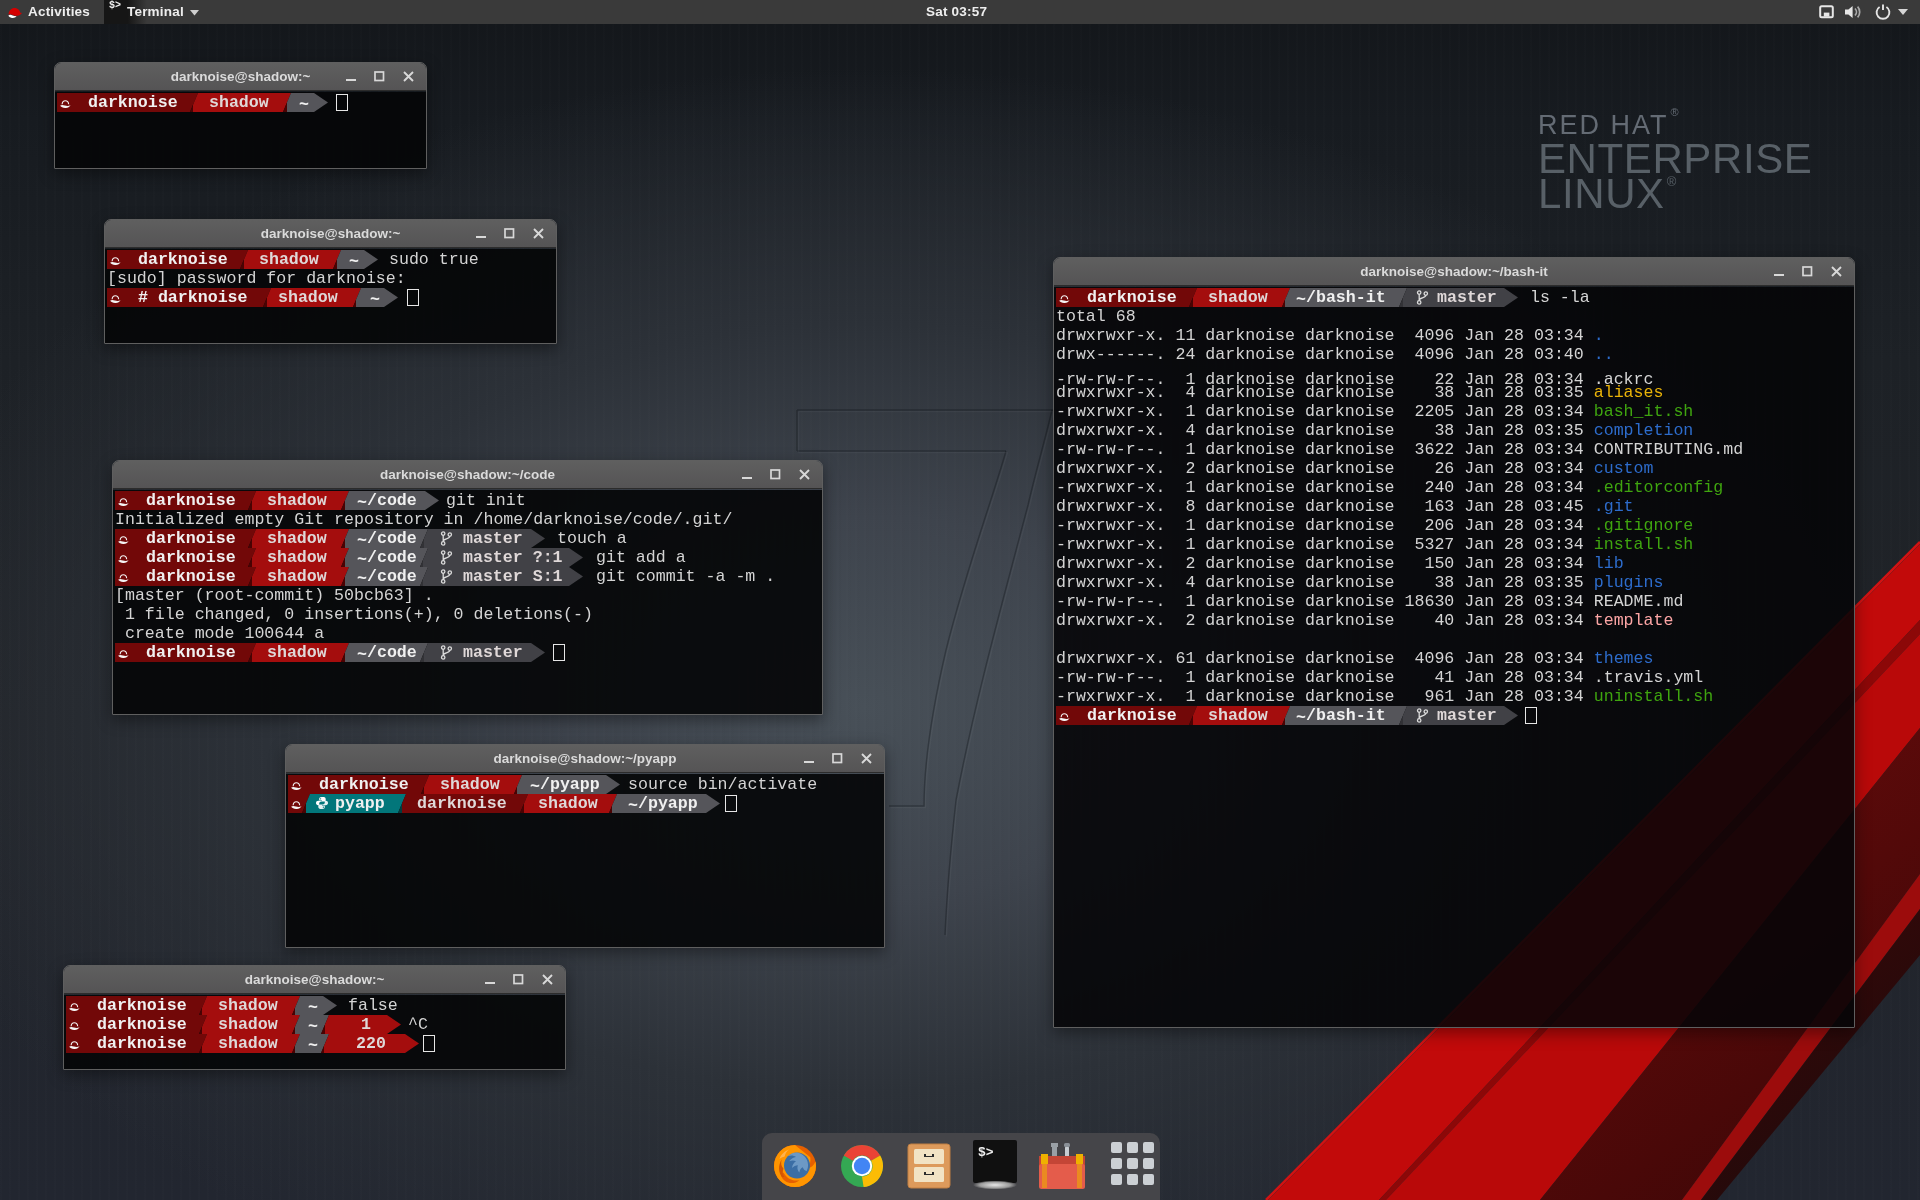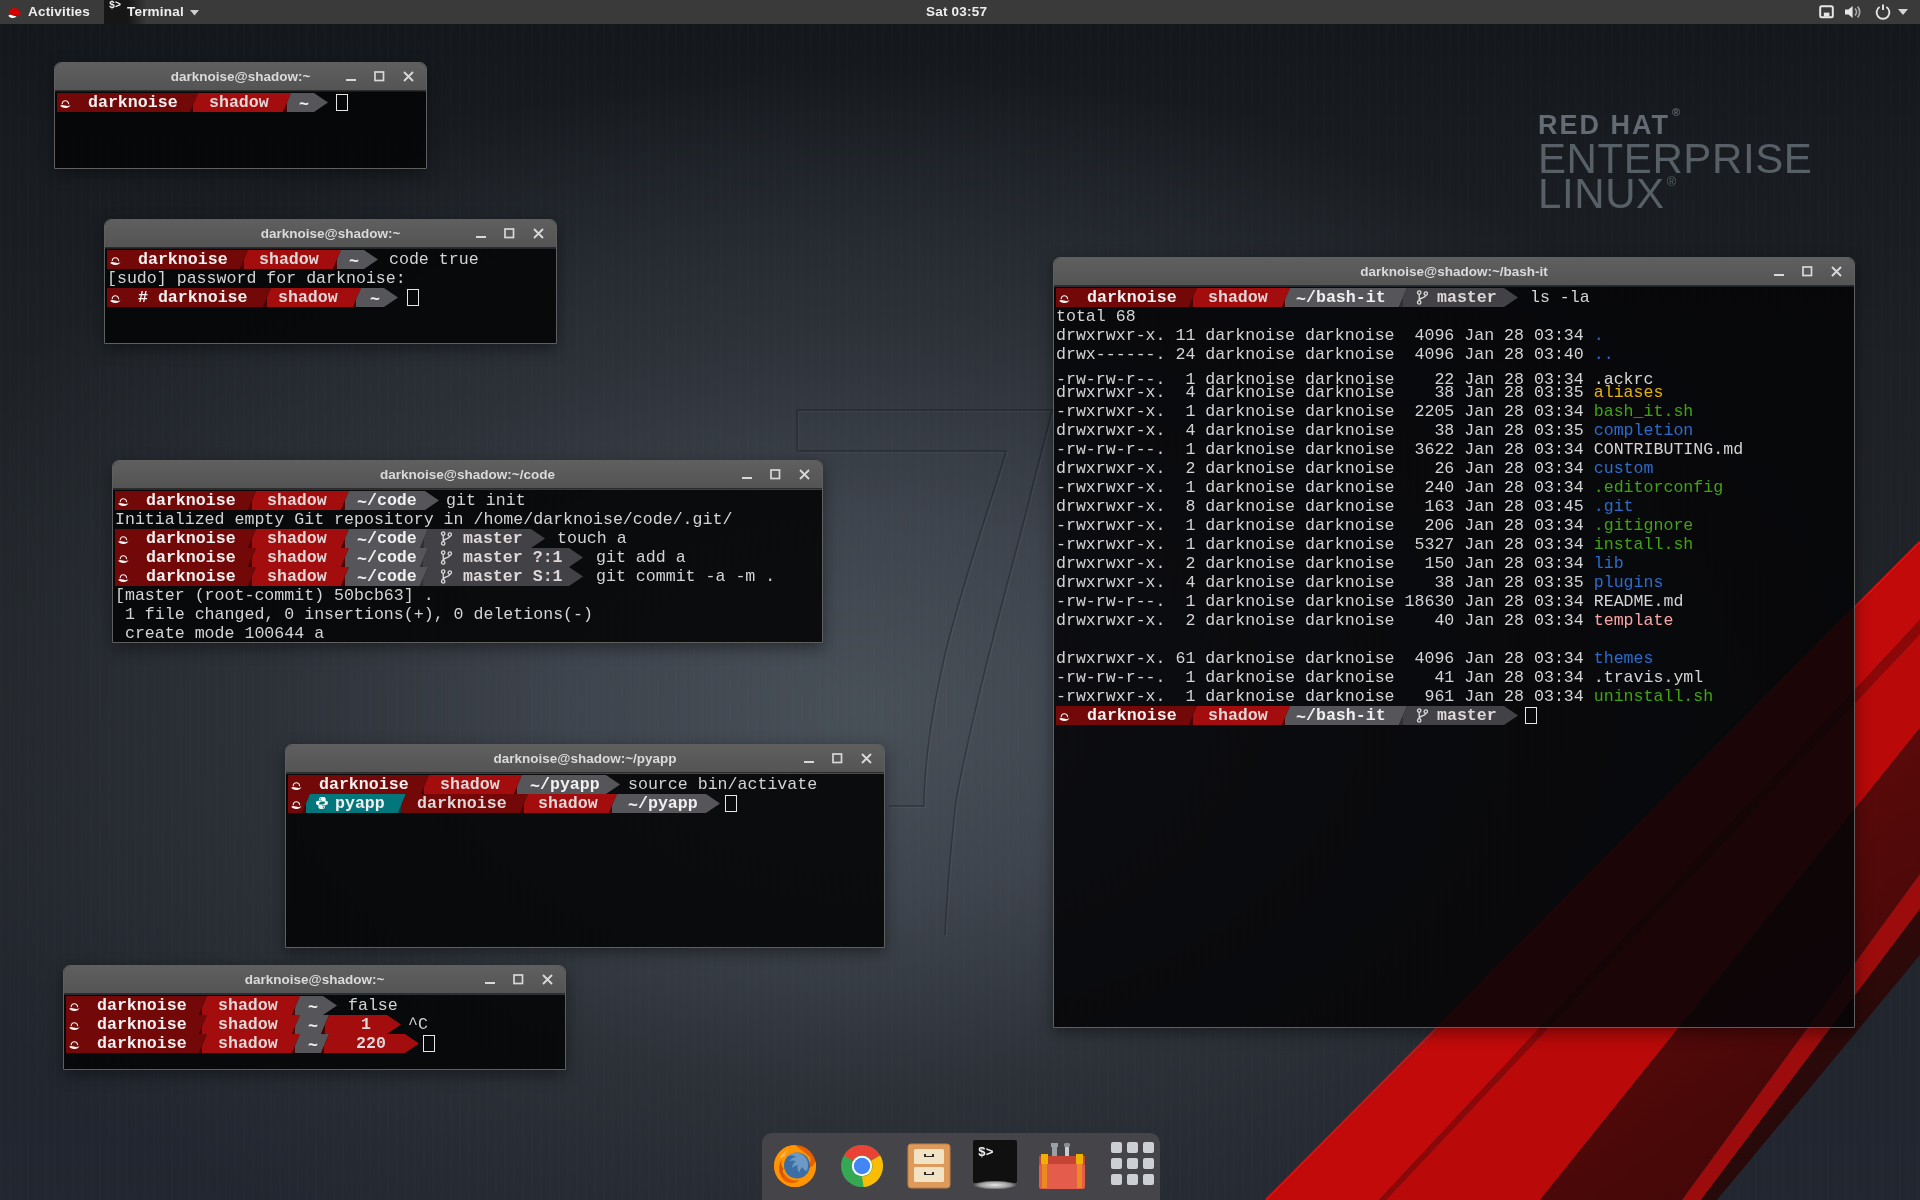--- a/index.html
+++ b/index.html
@@ -2,21 +2,21 @@
 <html><head><meta charset="utf-8"><style>
 *{margin:0;padding:0;box-sizing:border-box}
 html,body{width:1920px;height:1200px;overflow:hidden;background:#1b1f24;font-family:"Liberation Sans",sans-serif}
 #desk{position:absolute;inset:0;background:
  radial-gradient(1000px 640px at 45% 59%, #485058 0%, #3e444d 30%, #2c3138 60%, rgba(28,32,38,0) 100%),
  linear-gradient(180deg,#13161a 0%, #171b20 10%, #1d2126 30%, #212429 60%, #222630 100%);}
 #desk::after{content:"";position:absolute;inset:0;background:repeating-linear-gradient(90deg,rgba(255,255,255,0.006) 0 2px,rgba(0,0,0,0.008) 2px 5px,rgba(0,0,0,0) 5px 9px);}
 #topbar{position:absolute;left:0;top:0;width:1920px;height:24px;background:#3a3a3a;z-index:60}
 .tbt{position:absolute;top:4px;font-weight:bold;font-size:13.5px;color:#eee;letter-spacing:.2px}
 #rhel{position:absolute;left:1538px;top:0;width:382px;white-space:nowrap}
-#rhel .r1{position:absolute;font-weight:bold;font-size:27px;letter-spacing:2px;color:#646b74;line-height:1}
+#rhel .r1{position:absolute;font-weight:normal;font-size:27px;letter-spacing:2px;color:#646b74;line-height:1}
 #rhel .r2{position:absolute;font-weight:400;font-size:42px;letter-spacing:0.6px;color:#586067;line-height:1}
 #rhel .reg{font-size:11px;vertical-align:18px;margin-left:2px}
 #rhel .reg2{font-size:13px;vertical-align:22px;margin-left:2px}
 .win{position:absolute;border:1px solid #5f5f5f;border-radius:7px 7px 1px 1px;z-index:20;box-shadow:0 5px 16px rgba(0,0,0,0.4)}
 .tb{position:relative;height:28px;background:linear-gradient(#5f5f5f,#555455);border-bottom:1px solid #2c2c2c;border-radius:6px 6px 0 0}
 .tt{display:block;text-align:center;font-weight:bold;font-size:13.5px;color:#dadada;line-height:27px}
 .wb{position:absolute;top:8px}
 .bd{position:absolute;left:0;right:0;top:29px;bottom:0;overflow:hidden;font-family:"Liberation Mono",monospace;font-size:16.6px}
 .ln{position:absolute;left:2px;right:0;height:19px;line-height:19px;white-space:pre}
 .out{color:#d4d4d4}
@@ -97,29 +97,29 @@
         <rect x="1" y="1" width="8.5" height="8.5" fill="none" stroke="#d8d8d8" stroke-width="1.7"></rect>
       </svg>
 <svg class="wb" style="right:12px" width="11" height="11" viewBox="0 0 11 11">
         <path d="M1 1 L10 10 M10 1 L1 10" stroke="#d8d8d8" stroke-width="1.9"></path>
       </svg>
 </div>
 <div class="bd" style="background:rgba(4,5,7,0.9)">
       <div class="ln" style="top:1px"><i class="sg" style="left:0px;width:141px;background:#720808;clip-path:polygon(0 0,100% 0,calc(100% - 8px) 100%,0 100%)"></i><i class="sg" style="left:133px;width:101px;background:linear-gradient(90deg,#4a0202 0 3.5px,#a40d0d 3.5px);clip-path:polygon(8px 0,100% 0,calc(100% - 8px) 100%,0 100%)"></i><i class="sg" style="left:226px;width:45px;background:linear-gradient(90deg,#4a0202 0 3.5px,#55555a 3.5px);clip-path:polygon(8px 0,calc(100% - 14px) 0,100% 50%,calc(100% - 14px) 100%,0 100%)"></i><u class="ic" style="left:2px"><svg class="hat" width="13" height="12" viewBox="0 0 13 12">
             <path d="M3.1 6.3 C3.3 4.2 4.6 2.8 6.3 2.8 C8.1 2.8 9.5 4.3 9.7 6.2" fill="none" stroke="#f4f4f4" stroke-width="1.1"></path>
             <path d="M1.1 7.7 C2.7 6.4 4.4 7.0 6.0 7.6 C7.7 8.2 9.5 8.4 11.6 7.3 C10.6 9.1 8.3 10.2 6.1 9.9 C3.9 9.7 2.0 8.9 1.1 7.7 Z" fill="#f4f4f4"></path>
-          </svg></u><b class="pt" style="left:31px">darknoise</b><b class="pt dim" style="left:152px">shadow</b><b class="pt" style="left:242px"><span class="tld">~</span></b><s class="ct" style="left:282px">code true</s></div>
+          </svg></u><b class="pt" style="left:31px">darknoise</b><b class="pt dim" style="left:152px">shadow</b><b class="pt" style="left:242px"><span class="tld">~</span></b><s class="ct" style="left:282px">sudo true</s></div>
       <div class="ln out" style="top:20px">[sudo] password for darknoise:</div>
       <div class="ln" style="top:39px"><i class="sg" style="left:0px;width:164px;background:#720808;clip-path:polygon(0 0,100% 0,calc(100% - 8px) 100%,0 100%)"></i><i class="sg" style="left:156px;width:98px;background:linear-gradient(90deg,#4a0202 0 3.5px,#a40d0d 3.5px);clip-path:polygon(8px 0,100% 0,calc(100% - 8px) 100%,0 100%)"></i><i class="sg" style="left:246px;width:45px;background:linear-gradient(90deg,#4a0202 0 3.5px,#55555a 3.5px);clip-path:polygon(8px 0,calc(100% - 14px) 0,100% 50%,calc(100% - 14px) 100%,0 100%)"></i><u class="ic" style="left:2px"><svg class="hat" width="13" height="12" viewBox="0 0 13 12">
             <path d="M3.1 6.3 C3.3 4.2 4.6 2.8 6.3 2.8 C8.1 2.8 9.5 4.3 9.7 6.2" fill="none" stroke="#f4f4f4" stroke-width="1.1"></path>
             <path d="M1.1 7.7 C2.7 6.4 4.4 7.0 6.0 7.6 C7.7 8.2 9.5 8.4 11.6 7.3 C10.6 9.1 8.3 10.2 6.1 9.9 C3.9 9.7 2.0 8.9 1.1 7.7 Z" fill="#f4f4f4"></path>
           </svg></u><b class="pt" style="left:31px">#&nbsp;darknoise</b><b class="pt dim" style="left:171px">shadow</b><b class="pt" style="left:263px"><span class="tld">~</span></b><i class="cur" style="left:300px"></i></div>
     </div>
   </div>
-<div class="win" style="left:112px;top:460px;width:711px;height:183px">
+<div class="win" style="left:112px;top:460px;width:711px;height:255px">
 <div class="tb">
       <span class="tt">darknoise@shadow:~/code</span>
 <svg class="wb" style="right:69px" width="11" height="11" viewBox="0 0 11 11">
         <rect x="0" y="8" width="10" height="2" fill="#d8d8d8"></rect>
       </svg>
 <svg class="wb" style="right:41px" width="11" height="11" viewBox="0 0 11 11">
         <rect x="1" y="1" width="8.5" height="8.5" fill="none" stroke="#d8d8d8" stroke-width="1.7"></rect>
       </svg>
 <svg class="wb" style="right:12px" width="11" height="11" viewBox="0 0 11 11">
         <path d="M1 1 L10 10 M10 1 L1 10" stroke="#d8d8d8" stroke-width="1.9"></path>

